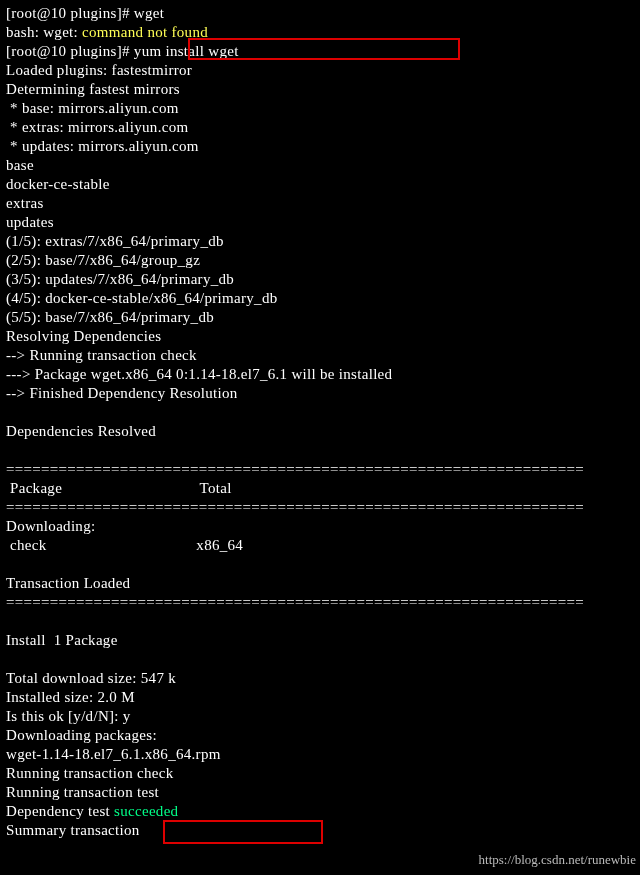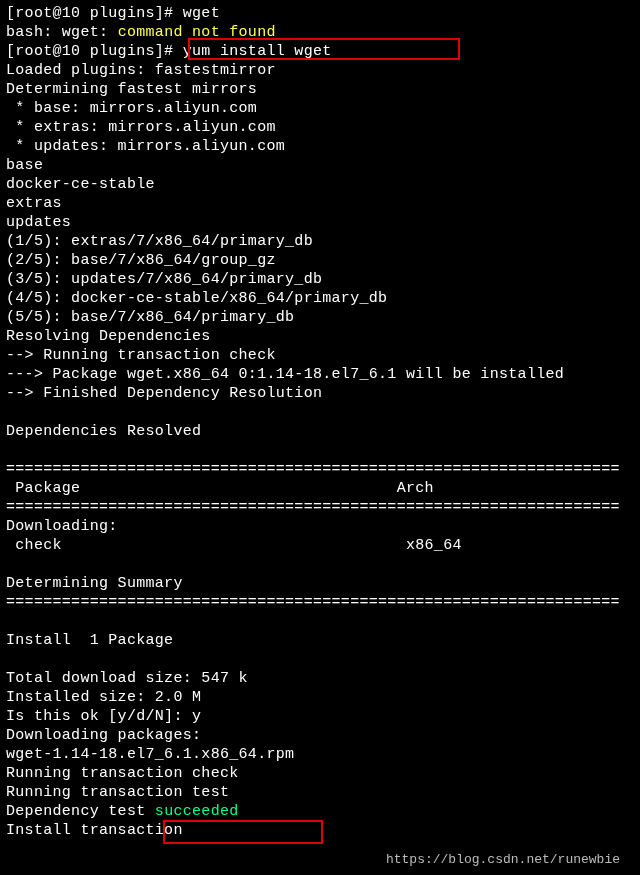--- a/index.html
+++ b/index.html
@@ -9,42 +9,42 @@
     font-family: "Consolas", "Courier New", monospace;
     font-size: 15px;
     line-height: 19px;
     width: 640px;
     height: 875px;
     overflow: hidden;
     padding: 4px 6px;
     position: relative;
     letter-spacing: 0.3px;
   }
-  pre { font-family: Liberation Mono, monospace; white-space: pre; }
+  pre { font-family: Liberation Serif, serif; white-space: pre; }
   .yellow { color: #ffff55; }
   .green  { color: #00ff88; text-align: right; }
   .redbox-top {
     position: absolute;
     border: 2px solid #d00;
     top: 38px; left: 188px;
     width: 272px; height: 22px;
     pointer-events: none;
   }
   .redbox-bot {
     position: absolute;
     border: 2px solid #d00;
     top: 820px; left: 163px;
     width: 160px; height: 24px;
     pointer-events: none;
   }
   .watermark {
     position: absolute;
-    right: 20px; bottom: 6px;
+    right: 4px; bottom: 6px;
     color: #bbb;
-    font-family: Liberation Mono, monospace;
+    font-family: Liberation Serif, serif;
     font-size: 13px;
     letter-spacing: 0;
   }
 </style>
 </head>
 <body>
 
 <pre><span>[root@10 plugins]# </span><span>wget</span>
 <span>bash: wget: </span><span class="yellow">command not found</span>
 <span>[root@10 plugins]# </span><span>yum install wget</span>
@@ -63,35 +63,35 @@
 (4/5): docker-ce-stable/x86_64/primary_db
 (5/5): base/7/x86_64/primary_db
 Resolving Dependencies
 --&gt; Running transaction check
 ---&gt; Package wget.x86_64 0:1.14-18.el7_6.1 will be installed
 --&gt; Finished Dependency Resolution
 
 Dependencies Resolved
 </span>
 <span>==================================================================</span>
-<span> Package                                  Arch</span>
+<span> Package                                  Total</span>
 <span>==================================================================</span>
 <span>Downloading:</span>
 <span> check                                     x86_64</span>
 <span> </span>
-<span>Determining Summary</span>
+<span>Transaction Loaded</span>
 <span>==================================================================</span>
 <span id="blk2">
 Install  1 Package
 
 Total download size: 547 k
 Installed size: 2.0 M
 Is this ok [y/d/N]: y
 Downloading packages:
 wget-1.14-18.el7_6.1.x86_64.rpm
 Running transaction check
 Running transaction test</span>
 <span>Dependency test </span><span class="green">succeeded</span>
-<span>Install transaction</span></pre>
+<span>Summary transaction</span></pre>
 
 <div class="redbox-top"></div>
 <div class="redbox-bot"></div>
 <div class="watermark">https://blog.csdn.net/runewbie</div>
 
 </body></html>

